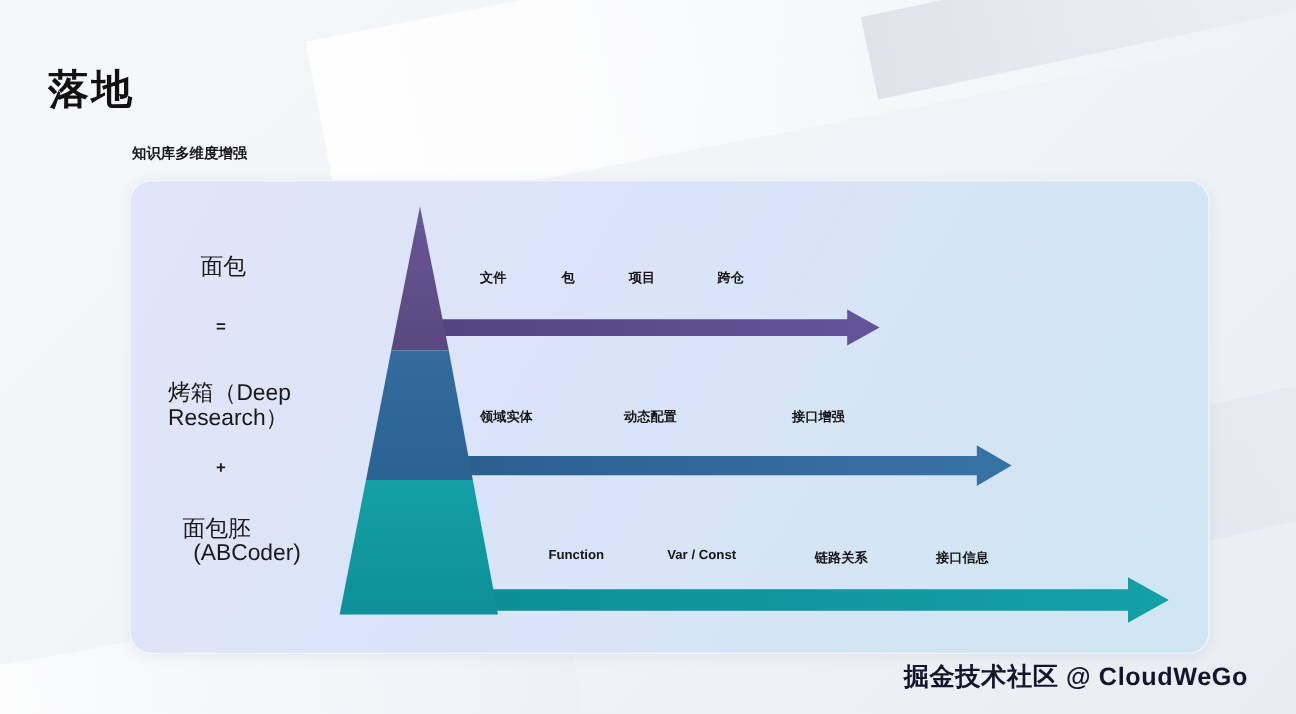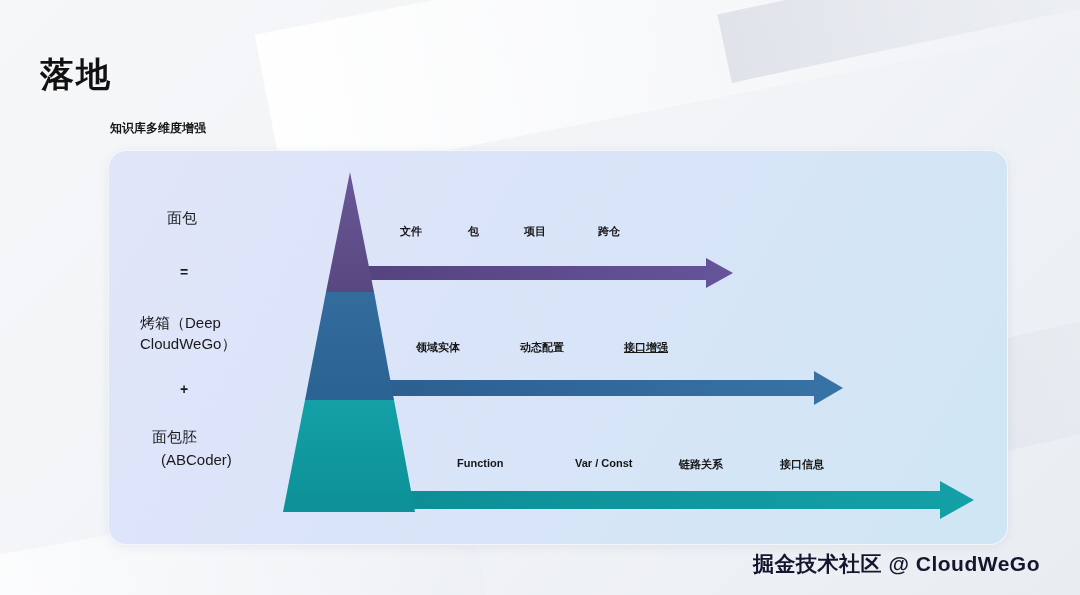--- a/index.html
+++ b/index.html
@@ -51,21 +51,21 @@
     border:1px solid rgba(255,255,255,0.65);
     box-shadow:0 2px 10px rgba(120,130,160,0.12);
   }
 
   .diagram-svg { position:absolute; left:0; top:0; width:1080px; height:595px; pointer-events:none; }
 
   .lbl {
     position:absolute; font-size:11px; font-weight:600; color:#161616; white-space:nowrap;
   }
   .formula-lbl {
-    position:absolute; font-size:15px; font-weight:500; color:#1a1a1a; white-space:nowrap;
+    position:absolute; font-size:19px; font-weight:500; color:#1a1a1a; white-space:nowrap;
   }
   .op { font-size:14px; font-weight:700; }
 
   .footer {
     position:absolute; top:550px; right:40px;
     font-size:21px; font-weight:700; color:#14162e; letter-spacing:0.5px;
   }
 </style>
 </head>
 <body>
@@ -117,34 +117,34 @@
     <path d="M400,491 L940,491 L940,481 L974,500 L940,519 L940,509 L400,509 Z" fill="url(#gTeal)"></path>
 
     <path d="M350,172 L374,292 L326,292 Z" fill="url(#gPurpleV)"></path>
     <path d="M326,292 L374,292 L394,400 L305,400 Z" fill="url(#gBlueV)"></path>
     <path d="M305,400 L394,400 L415,512 L283,512 Z" fill="url(#gTealV)"></path>
   </svg>
 
   <span class="formula-lbl" style="left:167px; top:209px;">面包</span>
   <span class="formula-lbl op" style="left:180px; top:264px;">=</span>
   <span class="formula-lbl" style="left:140px; top:314px;">烤箱（Deep</span>
-  <span class="formula-lbl" style="left:140px; top:335px;">CloudWeGo）</span>
+  <span class="formula-lbl" style="left:140px; top:335px;">Research）</span>
   <span class="formula-lbl op" style="left:180px; top:381px;">+</span>
   <span class="formula-lbl" style="left:152px; top:428px;text-align:right;">面包胚</span>
   <span class="formula-lbl" style="left:161px; top:451px;">(ABCoder)</span>
 
   <span class="lbl" style="left:400px; top:224px;">文件</span>
   <span class="lbl" style="left:468px; top:224px;">包</span>
   <span class="lbl" style="left:524px; top:224px;">项目</span>
   <span class="lbl" style="left:598px; top:224px;text-align:right;">跨仓</span>
 
-  <span class="lbl" style="left:416px; top:340px;text-align:center;">领域实体</span>
+  <span class="lbl" style="left:400px; top:340px;text-align:center;">领域实体</span>
   <span class="lbl" style="left:520px; top:340px;">动态配置</span>
-  <span class="lbl" style="left:624px; top:340px;text-decoration:underline;">接口增强</span>
+  <span class="lbl" style="left:660px; top:340px;">接口增强</span>
 
   <span class="lbl" style="left:457px; top:457px;">Function</span>
-  <span class="lbl" style="left:575px; top:457px;">Var / Const</span>
+  <span class="lbl" style="left:556px; top:457px;">Var / Const</span>
   <span class="lbl" style="left:679px; top:457px;">链路关系</span>
   <span class="lbl" style="left:780px; top:457px;">接口信息</span>
 
   <div class="footer">掘金技术社区 @ CloudWeGo</div>
 
 </div>
 
 </body></html>

